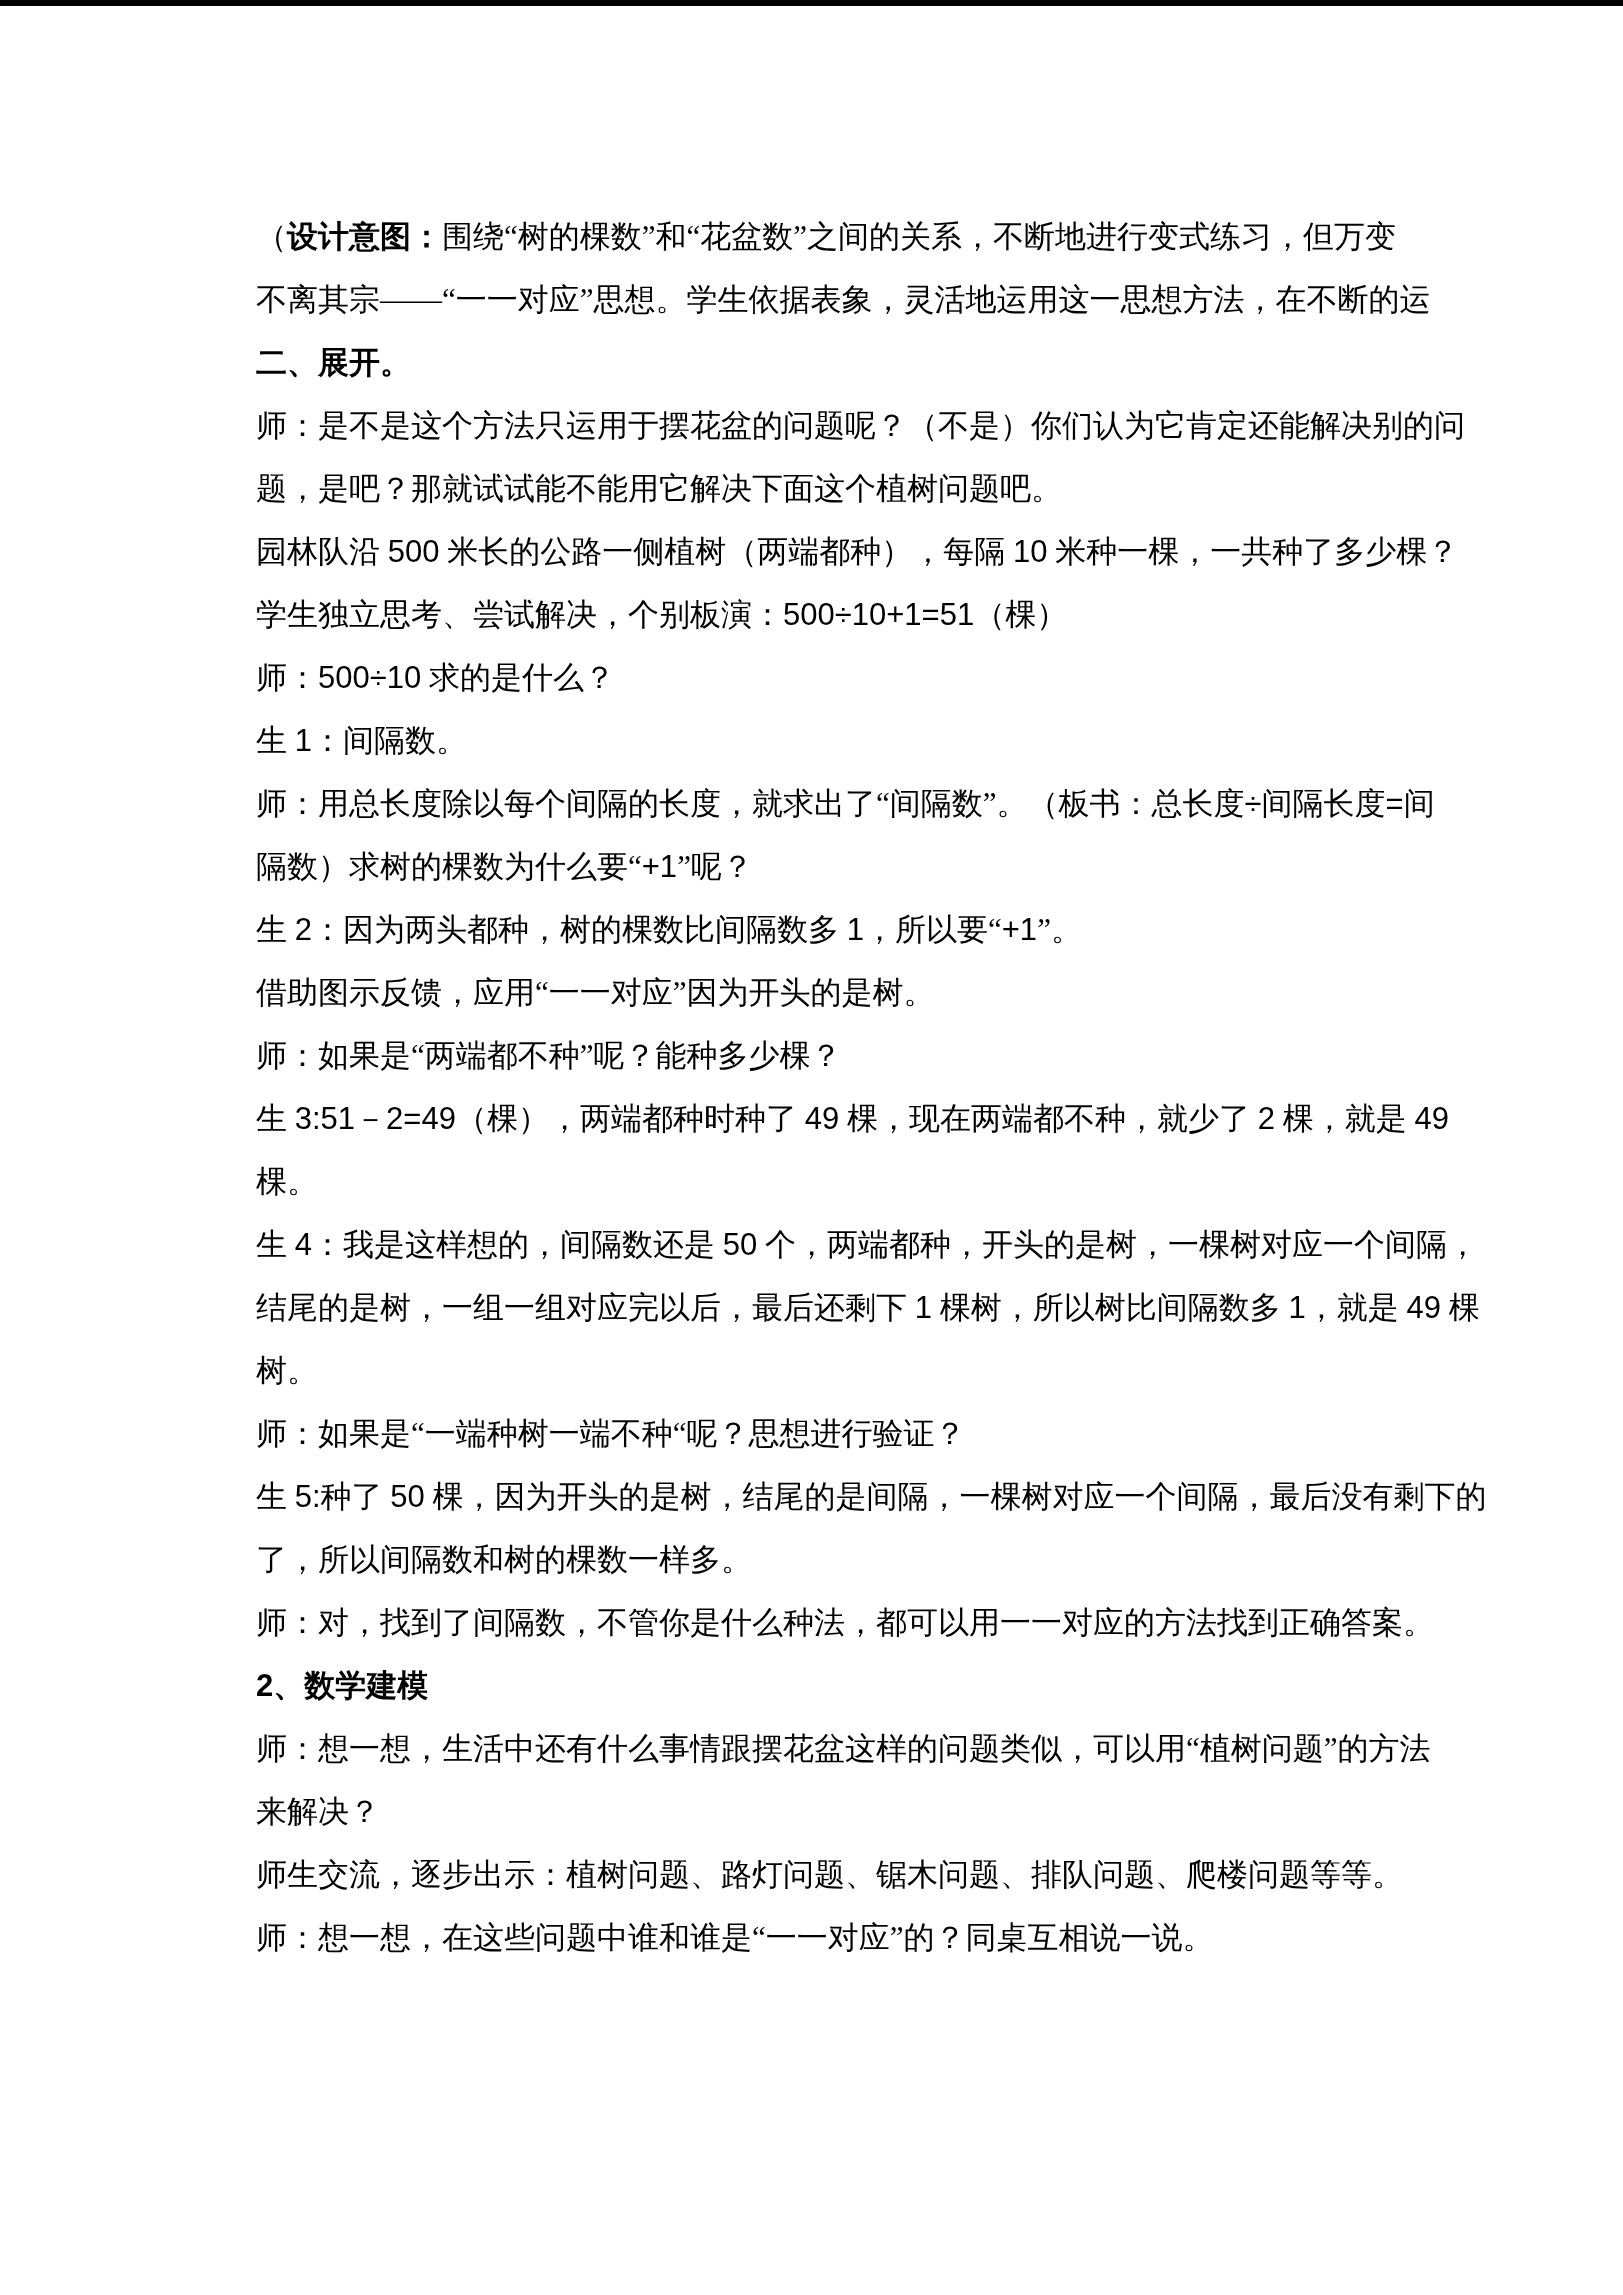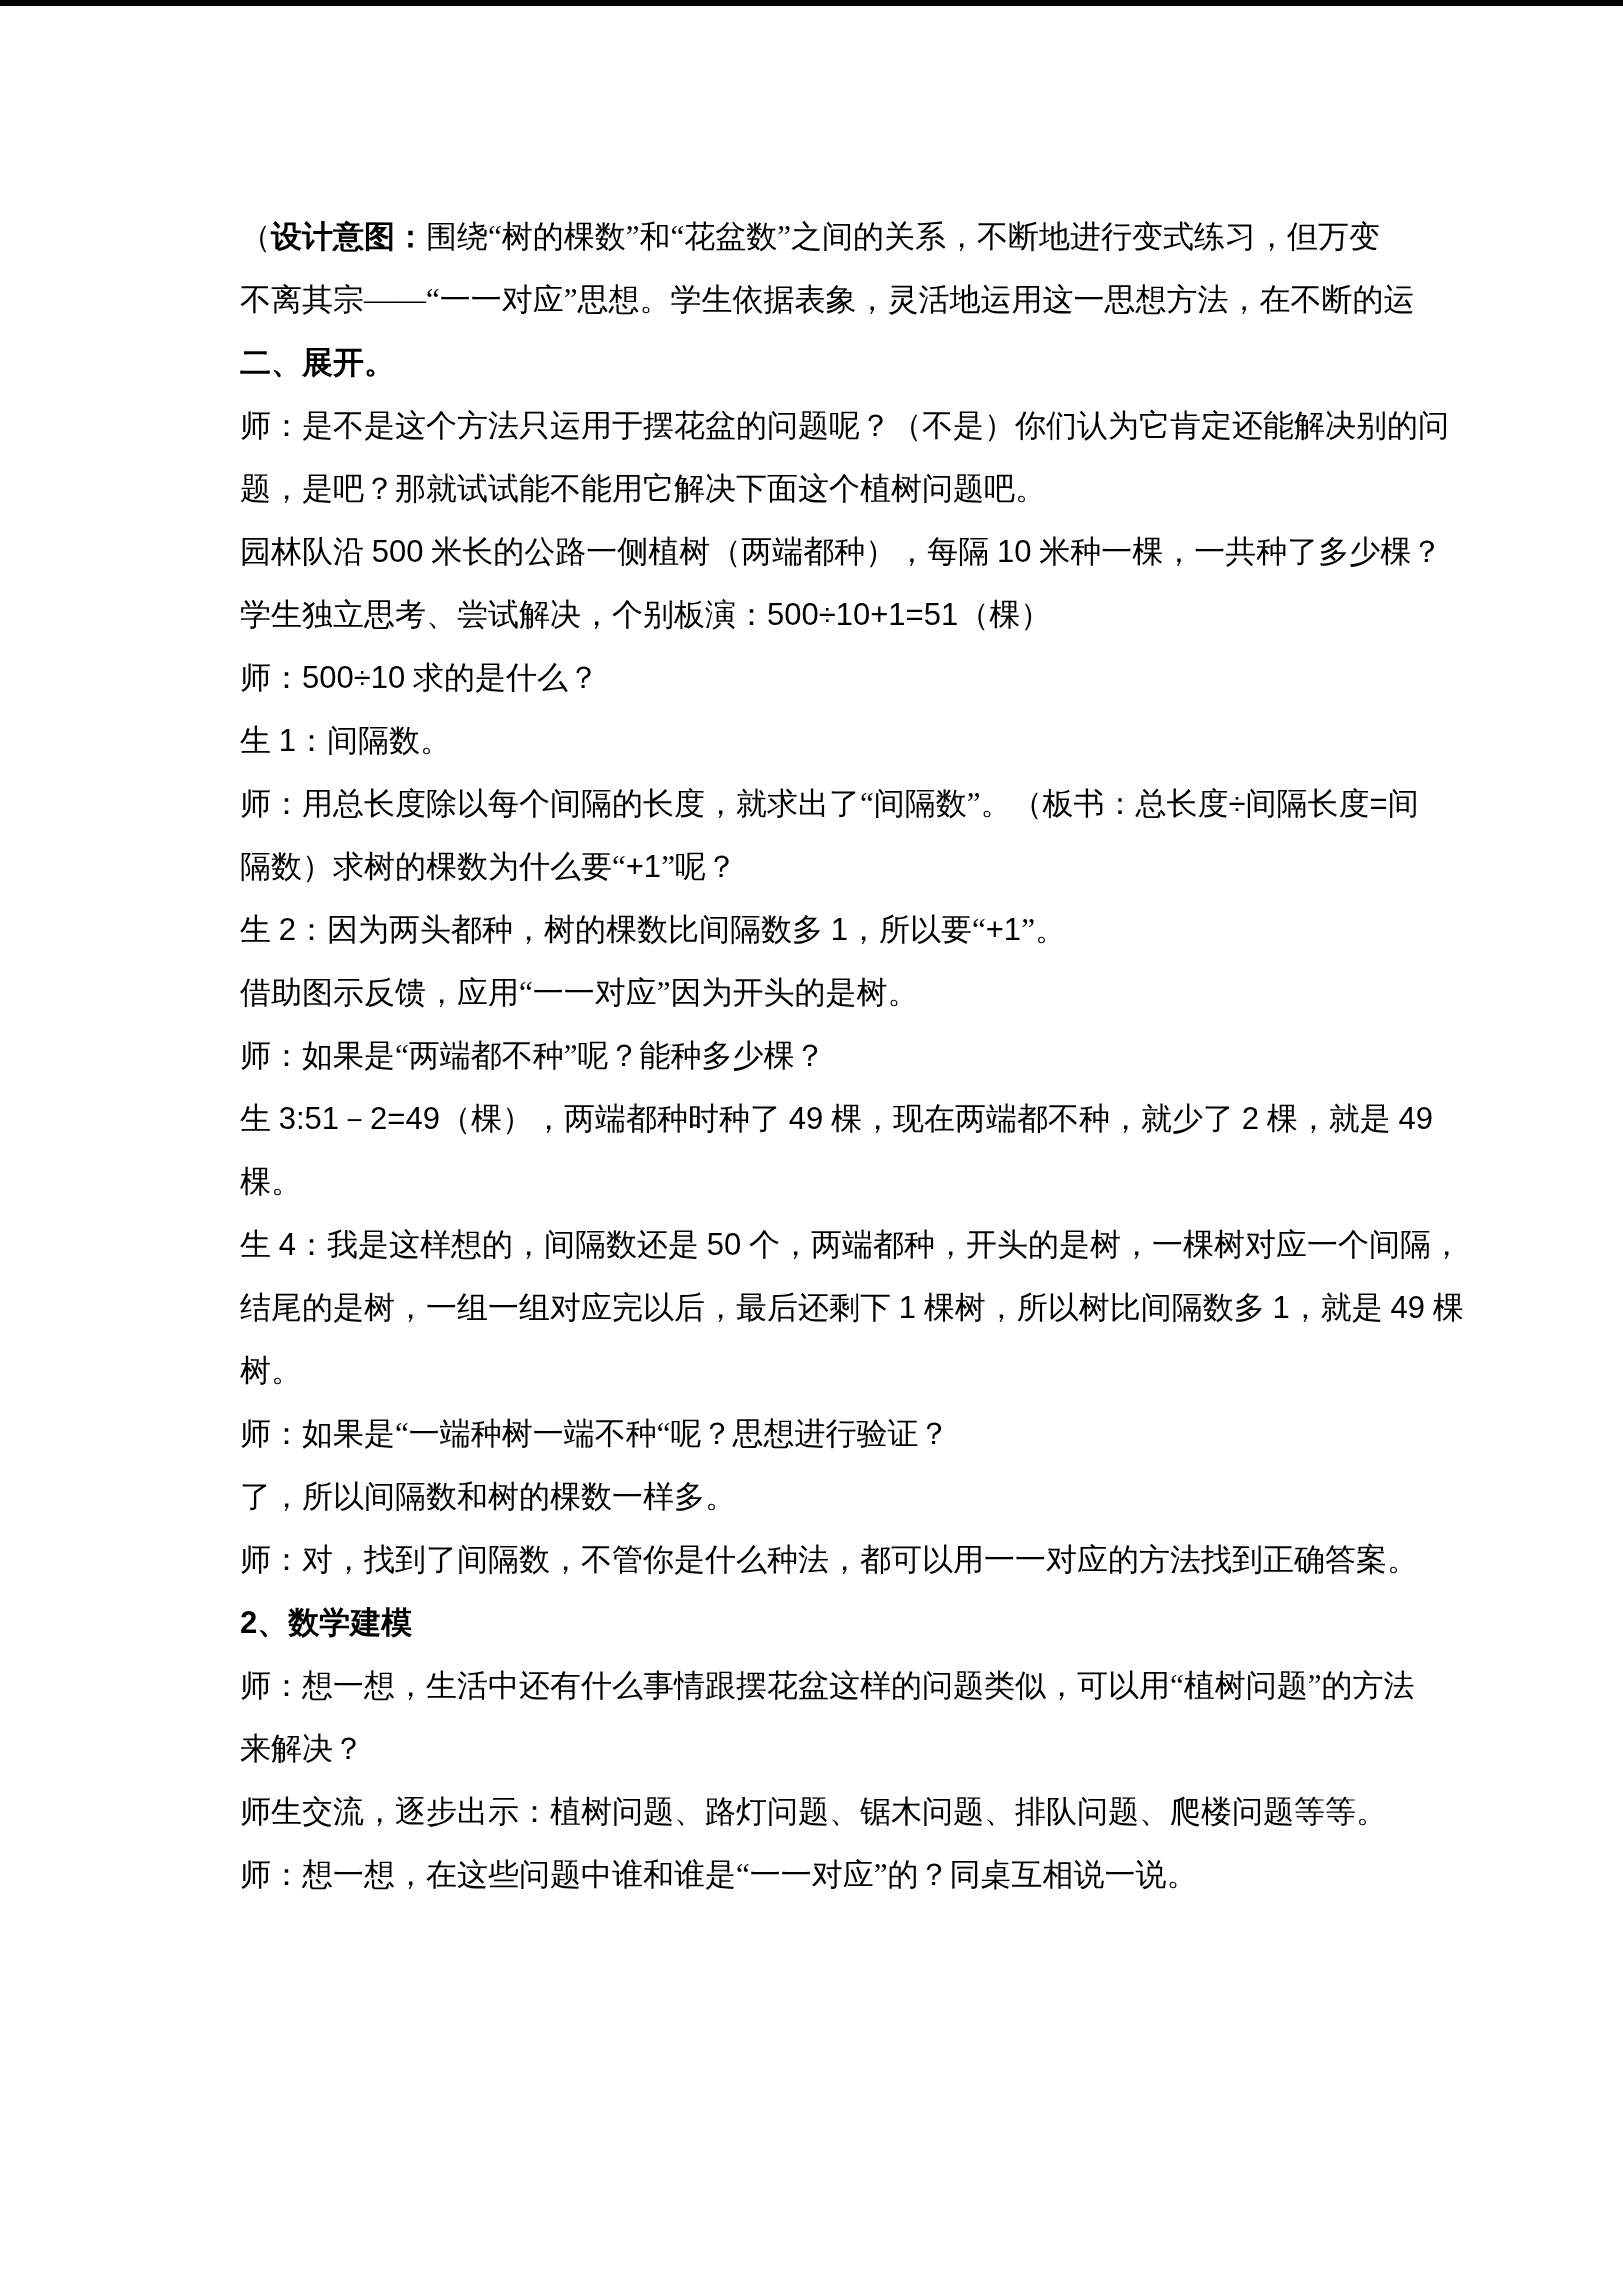--- a/index.html
+++ b/index.html
@@ -13,21 +13,21 @@
     overflow: hidden;
   }
   .top-bar {
     position: absolute;
     top: 0; left: 0;
     width: 100%;
     height: 5.5px;
   }
   .doc-body {
     position: absolute;
-    left: 240px;
+    left: 256px;
     top: 205px;
     width: 1173px;
   }
   .line {
     font-size: 31px;
     line-height: 63px;
     white-space: nowrap;
     letter-spacing: 0;
   }
   .seg { font-weight: normal; }
@@ -56,20 +56,21 @@
     <div class="line"><span class="seg">隔数）求树的棵数为什么要“<span class="latin">+1</span>”呢？</span></div>
     <div class="line"><span class="seg">生 <span class="latin">2</span>：因为两头都种，树的棵数比间隔数多 <span class="latin">1</span>，所以要“<span class="latin">+1</span>”。</span></div>
     <div class="line"><span class="seg">借助图示反馈，应用“一一对应”因为开头的是树。</span></div>
     <div class="line"><span class="seg">师：如果是“两端都不种”呢？能种多少棵？</span></div>
     <div class="line"><span class="seg">生 <span class="latin">3:51</span>－<span class="latin">2=49</span>（棵），两端都种时种了 <span class="latin">49</span> 棵，现在两端都不种，就少了 <span class="latin">2</span> 棵，就是 <span class="latin">49</span></span></div>
     <div class="line"><span class="seg">棵。</span></div>
     <div class="line"><span class="seg">生 <span class="latin">4</span>：我是这样想的，间隔数还是 <span class="latin">50</span> 个，两端都种，开头的是树，一棵树对应一个间隔，</span></div>
     <div class="line"><span class="seg">结尾的是树，一组一组对应完以后，最后还剩下 <span class="latin">1</span> 棵树，所以树比间隔数多 <span class="latin">1</span>，就是 <span class="latin">49</span> 棵</span></div>
     <div class="line"><span class="seg">树。</span></div>
     <div class="line"><span class="seg">师：如果是“一端种树一端不种“呢？思想进行验证？</span></div>
+    <div class="line"><span class="seg">生 <span class="latin">5:</span>种了 <span class="latin">50</span> 棵，因为开头的是树，结尾的是间隔，一棵树对应一个间隔，最后没有剩下的</span></div>
     <div class="line"><span class="seg">了，所以间隔数和树的棵数一样多。</span></div>
     <div class="line"><span class="seg">师：对，找到了间隔数，不管你是什么种法，都可以用一一对应的方法找到正确答案。</span></div>
     <div class="line"><span class="seg bold"><span class="latin">2</span>、数学建模</span></div>
     <div class="line"><span class="seg">师：想一想，生活中还有什么事情跟摆花盆这样的问题类似，可以用“植树问题”的方法</span></div>
     <div class="line"><span class="seg">来解决？</span></div>
     <div class="line"><span class="seg">师生交流，逐步出示：植树问题、路灯问题、锯木问题、排队问题、爬楼问题等等。</span></div>
     <div class="line"><span class="seg">师：想一想，在这些问题中谁和谁是“一一对应”的？同桌互相说一说。</span></div>
   </main>
 
 

